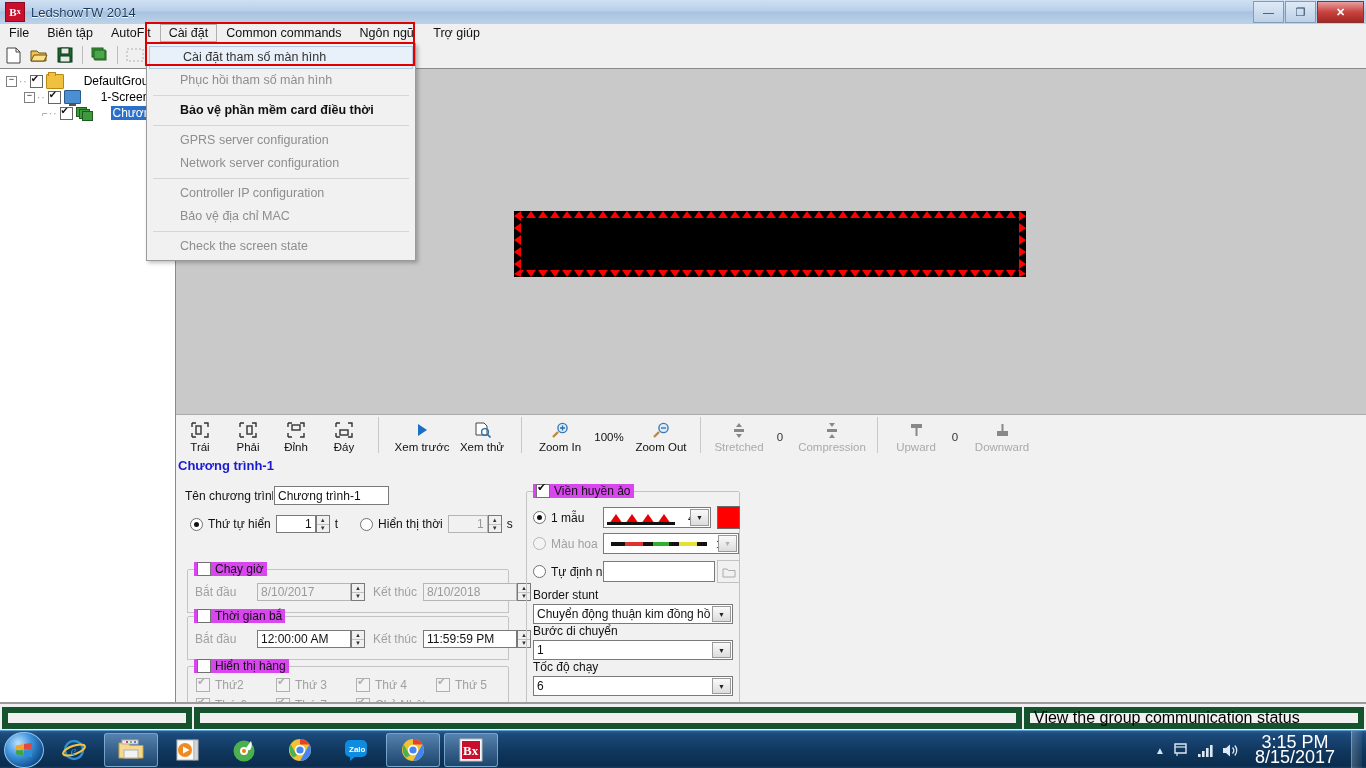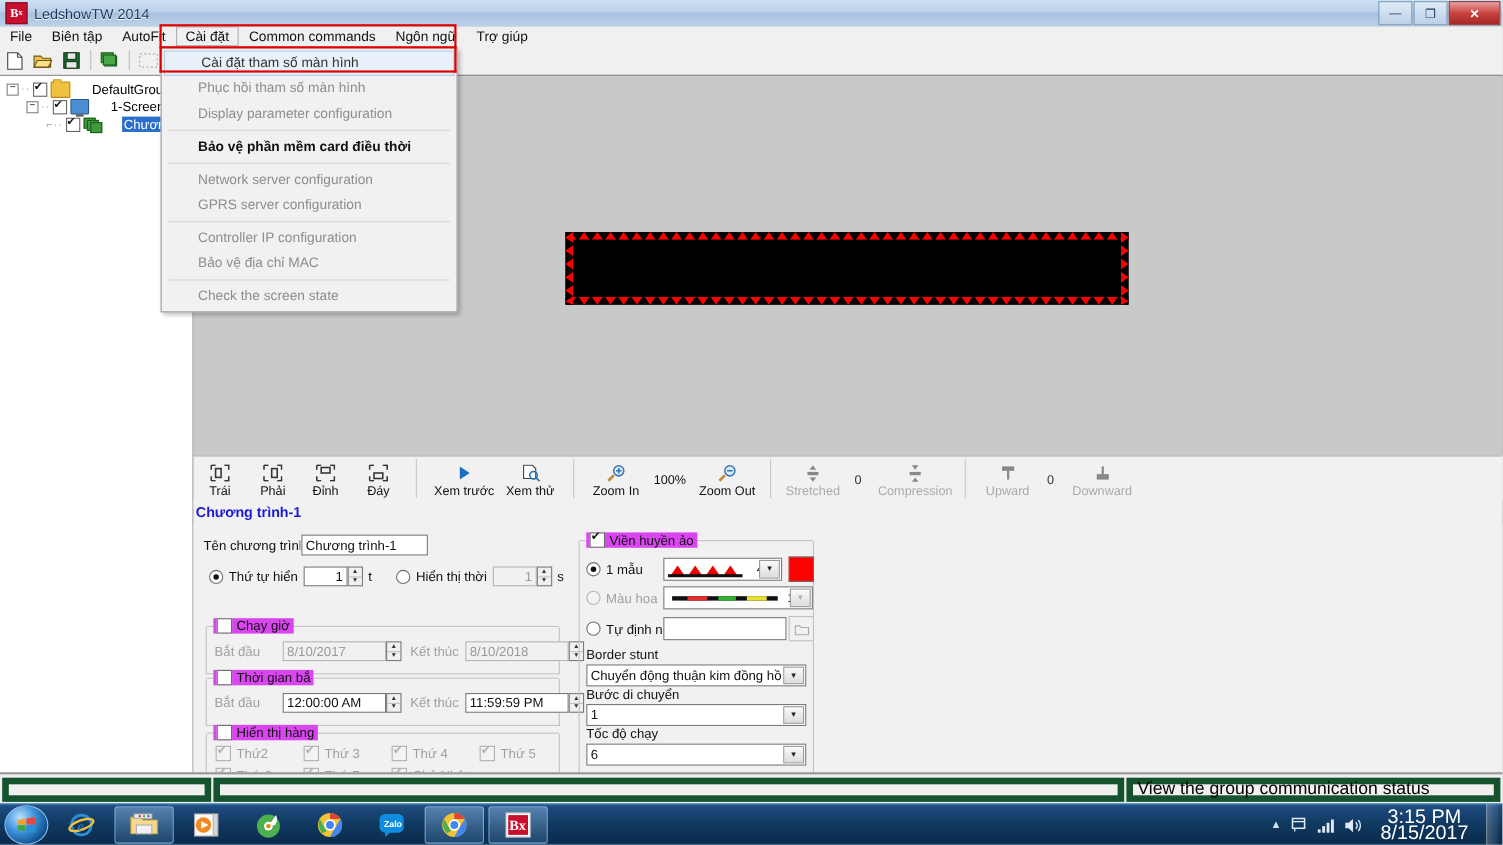--- a/index.html
+++ b/index.html
@@ -1044,26 +1044,25 @@
         <div>3:15 PM</div>
         <div>8/15/2017</div>
       </span>
       <span class="showdesk"></span>
     </div>
   </div>
 
   <div class="dropdown">
     <div class="dd-item highlight">Cài đặt tham số màn hình</div>
     <div class="dd-item disabled">Phục hồi tham số màn hình</div>
-    <div class="dd-item disabled">Display parameter configuration</div>
     <div class="dd-sep"></div>
     <div class="dd-item bold">Bảo vệ phần mềm card điều thời</div>
     <div class="dd-sep"></div>
+    <div class="dd-item disabled">GPRS server configuration</div>
     <div class="dd-item disabled">Network server configuration</div>
-    <div class="dd-item disabled">GPRS server configuration</div>
     <div class="dd-sep"></div>
     <div class="dd-item disabled">Controller IP configuration</div>
     <div class="dd-item disabled">Bảo vệ địa chỉ MAC</div>
     <div class="dd-sep"></div>
     <div class="dd-item disabled">Check the screen state</div>
   </div>
 
   <div class="redbox-menu"></div>
   <div class="redbox-menu2"></div>
 

